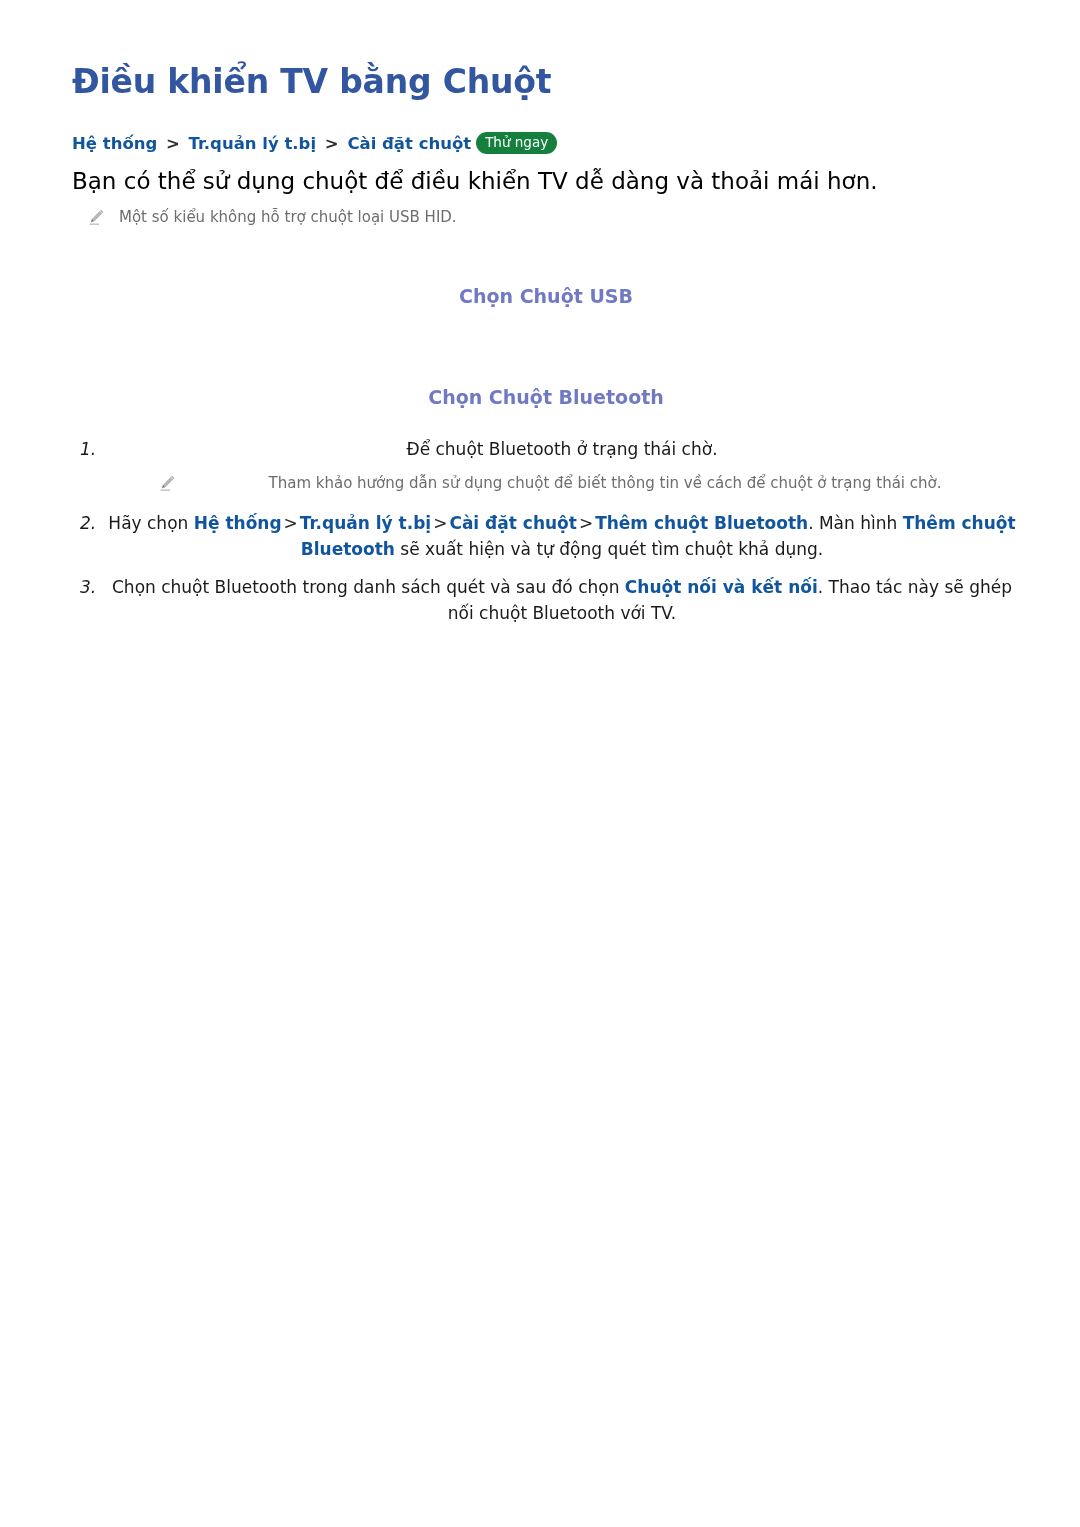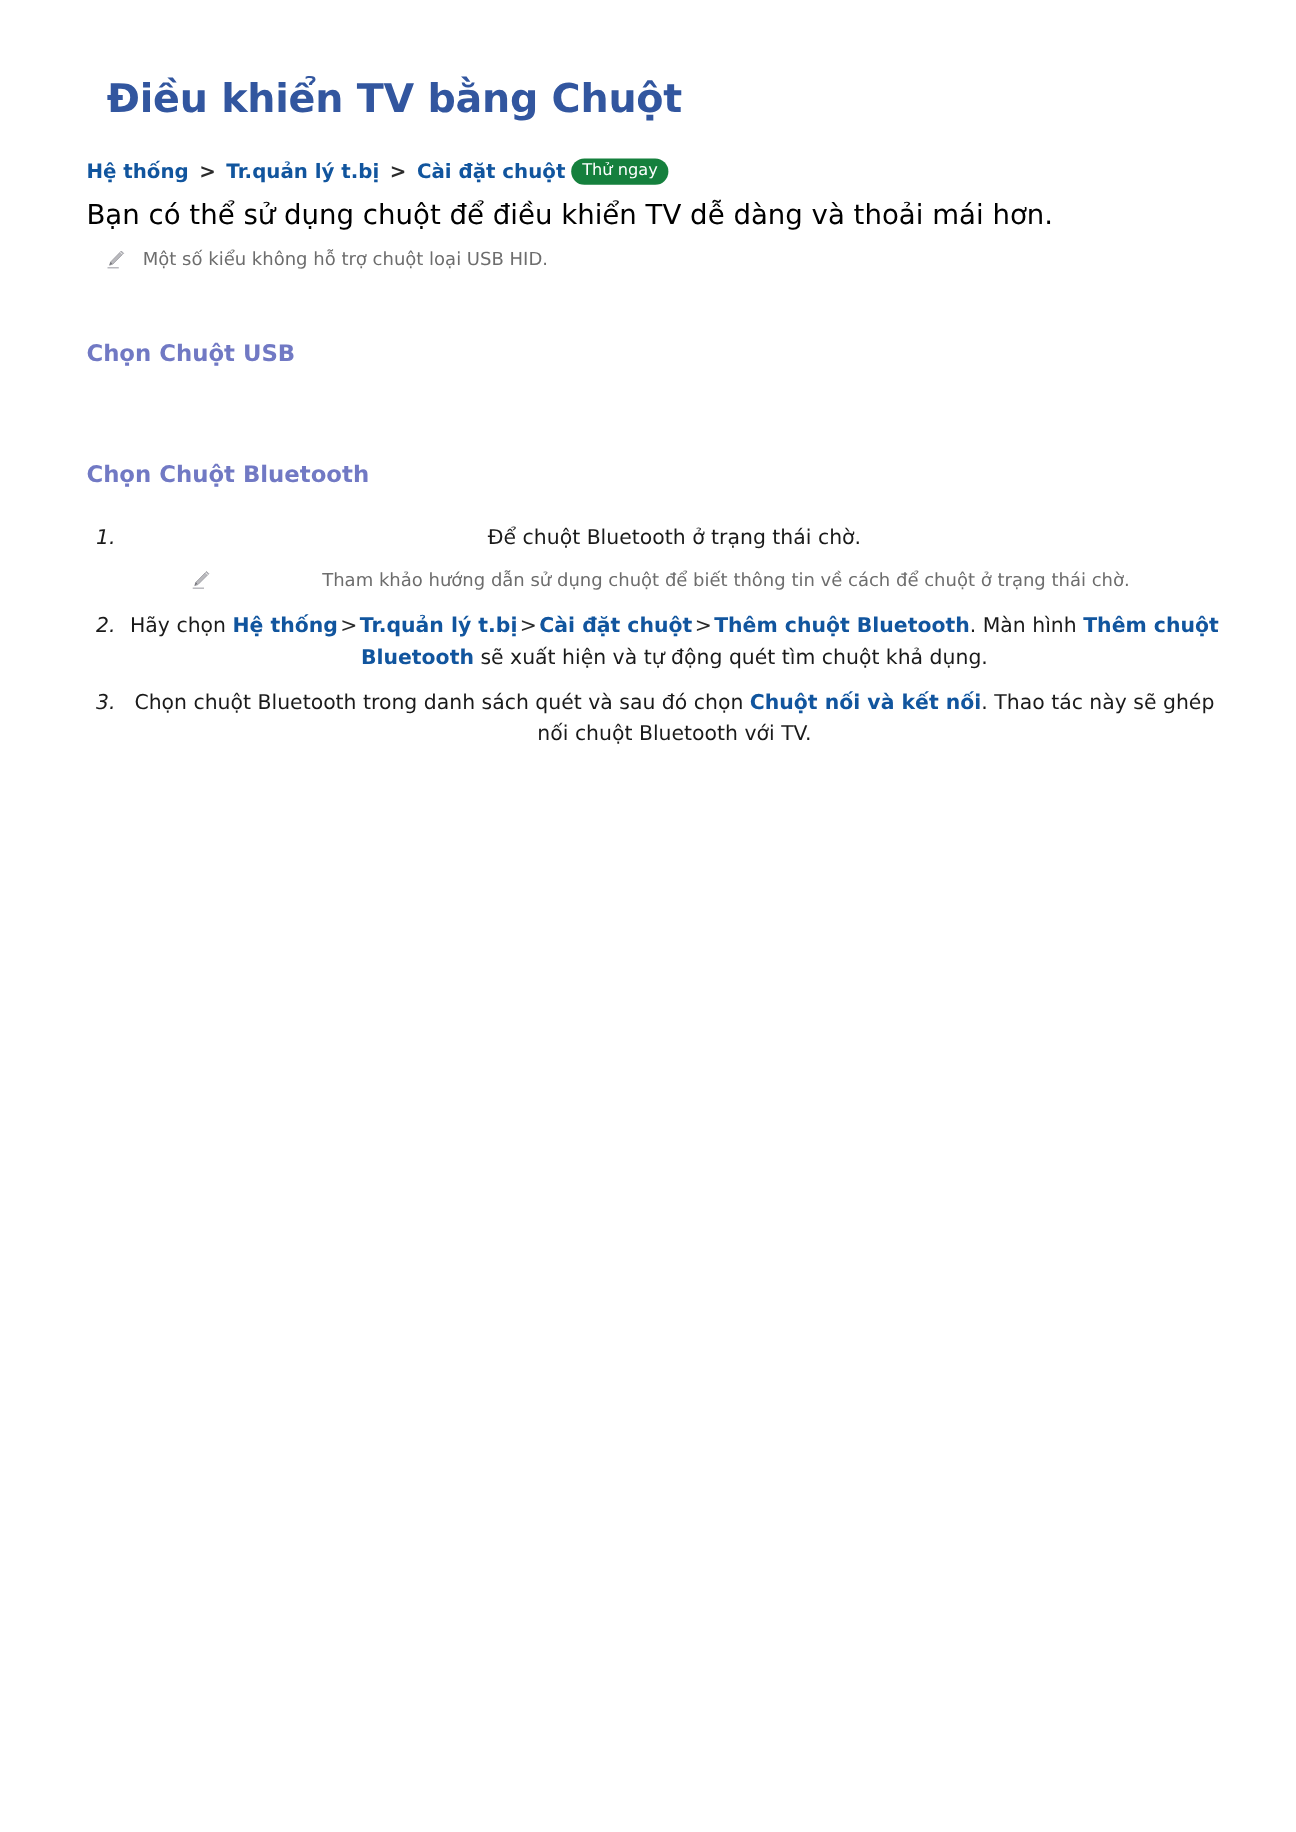--- a/index.html
+++ b/index.html
@@ -24,21 +24,21 @@
     padding: 62px 60px 0 72px;
   }
 
   
   .page-title {
     font-size: 33px;
     font-weight: bold;
     color: #32569f;
     letter-spacing: -0.2px;
     line-height: 1.2;
-    margin: 0 0 30px 17px;
+    margin: 0 0 30px 0;
   }
 
   
   .breadcrumb {
     font-size: 16.5px;
     font-weight: bold;
     line-height: 1.35;
     margin: 0 0 10px 0;
     white-space: nowrap;
   }
@@ -101,20 +101,21 @@
     color: #5a64b9;
     line-height: 1.2;
     margin: 47px 0 0 0;
   }
   .h3 {
     font-size: 19px;
     font-weight: bold;
     color: #7179c4;
     line-height: 1.2;
     margin: 56px 0 0 0;
+    text-align: center;
   }
   .h3.tight { margin-top: 51px; }
 
   .gap-after-h2 { height: 50px; }
   .gap-sm { height: 22px; }
 
   
   .steps {
     margin: 6px 0 0 0;
     padding: 0;

